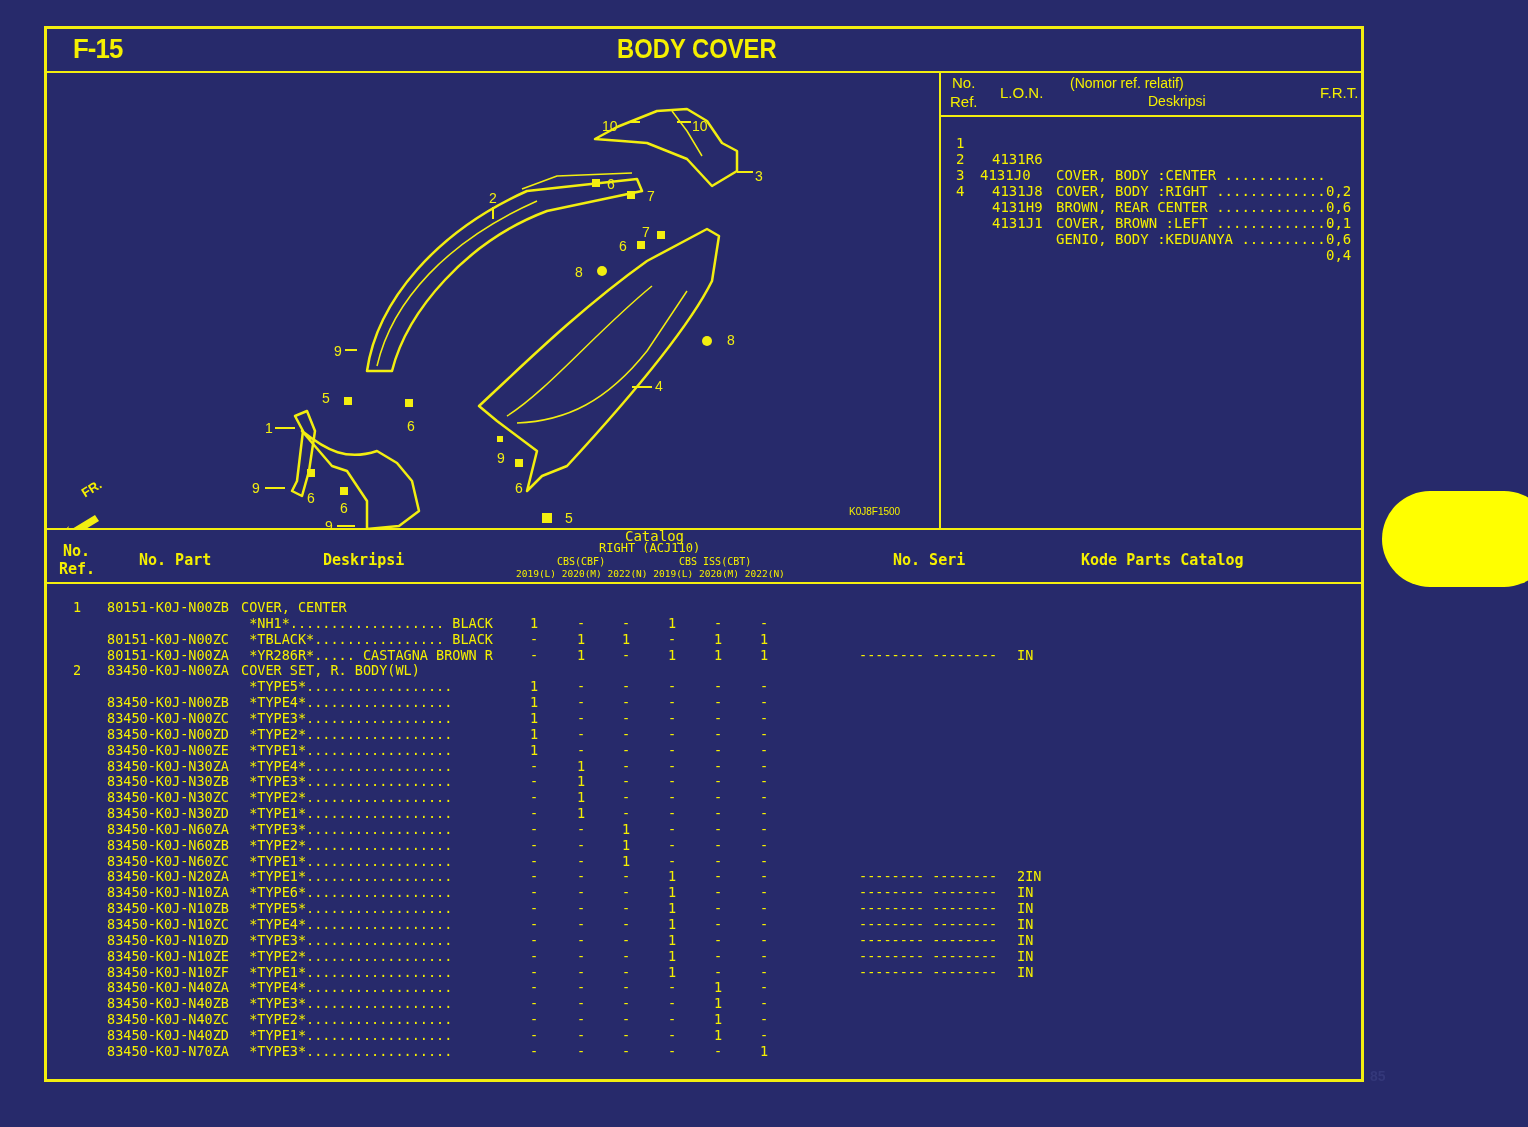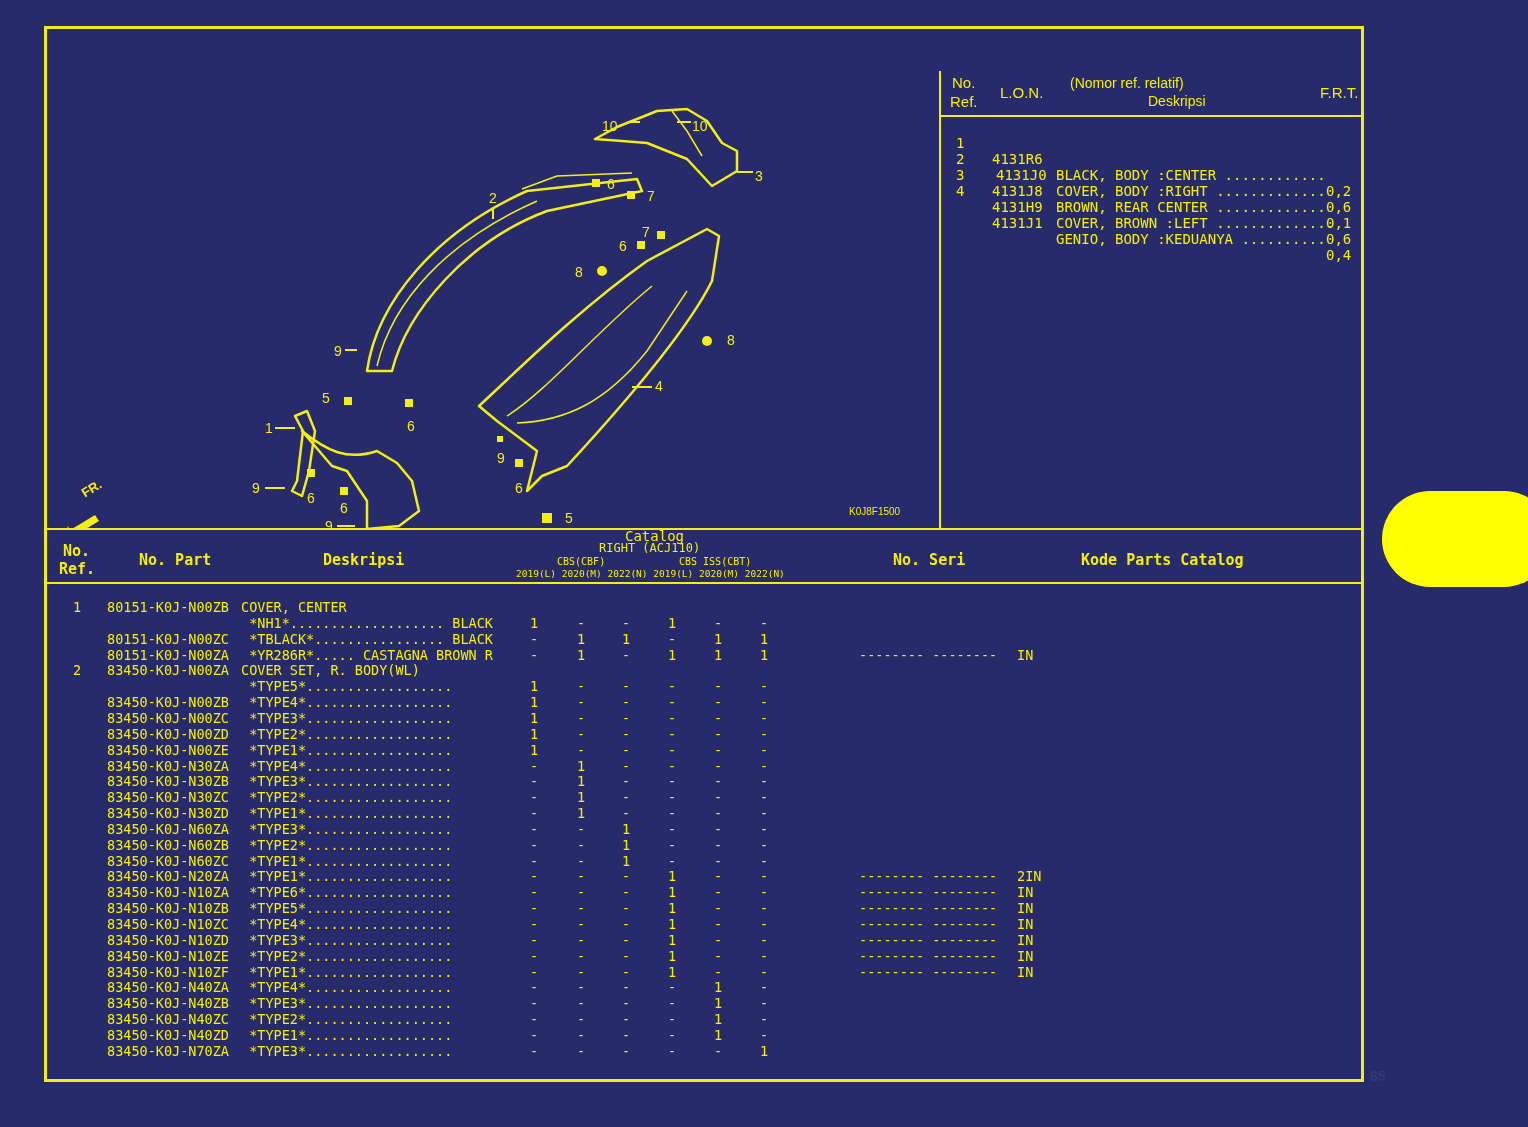--- a/index.html
+++ b/index.html
@@ -46,20 +46,24 @@
     .pill {
       position:absolute; left:1382px; top:491px; width:170px; height:96px;
       background:#ffff00; border-radius:48px;
     }
     .ghost { position:absolute; left:1370px; top:1068px; font-size:14px; color:#34387a; font-family:"Liberation Sans", sans-serif; font-weight:bold; }
   </style>
 </head>
 <body>
 
 <div class="frame">
+  <div class="title-bar">
+    <span class="code">F-15</span>
+    <span class="title">BODY COVER</span>
+  </div>
 
   <div class="diagram">
     <svg width="892" height="457" viewBox="0 0 892 457">
       <g fill="none" stroke="#f2ee10" stroke-width="2.5" stroke-linejoin="round">
 
         <path d="M548 68 L570 56 L610 40 L640 38 L660 50 L675 72 L690 80 L690 100 L665 115 L640 88 L620 80 L600 72 L575 70 Z"></path>
         <path d="M625 40 L640 60 L655 85" stroke-width="1.5"></path>
 
         <path d="M320 300 C330 230 390 160 480 120 L590 108 L595 120 L500 140 C420 170 360 240 345 300 Z"></path>
         <path d="M330 295 C345 230 400 170 490 130" stroke-width="1.5"></path>
@@ -130,26 +134,26 @@
       <span style="left:12px;top:3px;">No.</span>
       <span style="left:10px;top:22px;">Ref.</span>
       <span style="left:60px;top:13px;">L.O.N.</span>
       <span style="left:130px;top:4px;font-size:14px;">(Nomor ref. relatif)</span>
       <span style="left:208px;top:22px;font-size:14px;">Deskripsi</span>
       <span style="left:380px;top:13px;">F.R.T.</span>
     </div>
     <div class="ref-row" style="top:48px;">
       <span style="left:16px;">1</span>
       <span style="left:52px;">4131R6</span>
-      <span style="left:116px;">BLACK, BODY :CENTER ............</span>
+      <span style="left:116px;">COVER, BODY :CENTER ............</span>
       <span style="left:386px;">0,2</span>
     </div>
     <div class="ref-row" style="top:64px;">
       <span style="left:16px;">2</span>
-      <span style="left:56px;">4131J0</span>
+      <span style="left:40px;">4131J0</span>
       <span style="left:116px;">COVER, BODY :RIGHT .............</span>
       <span style="left:386px;">0,6</span>
     </div>
     <div class="ref-row" style="top:80px;">
       <span style="left:16px;">3</span>
       <span style="left:52px;">4131J8</span>
       <span style="left:116px;">BROWN, REAR CENTER .............</span>
       <span style="left:386px;">0,1</span>
     </div>
     <div class="ref-row" style="top:96px;">

